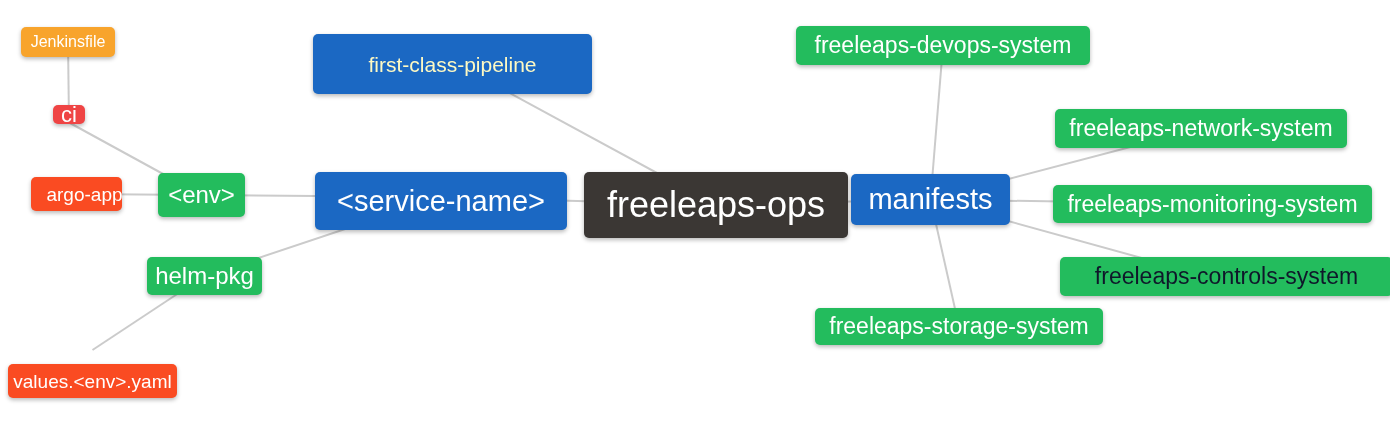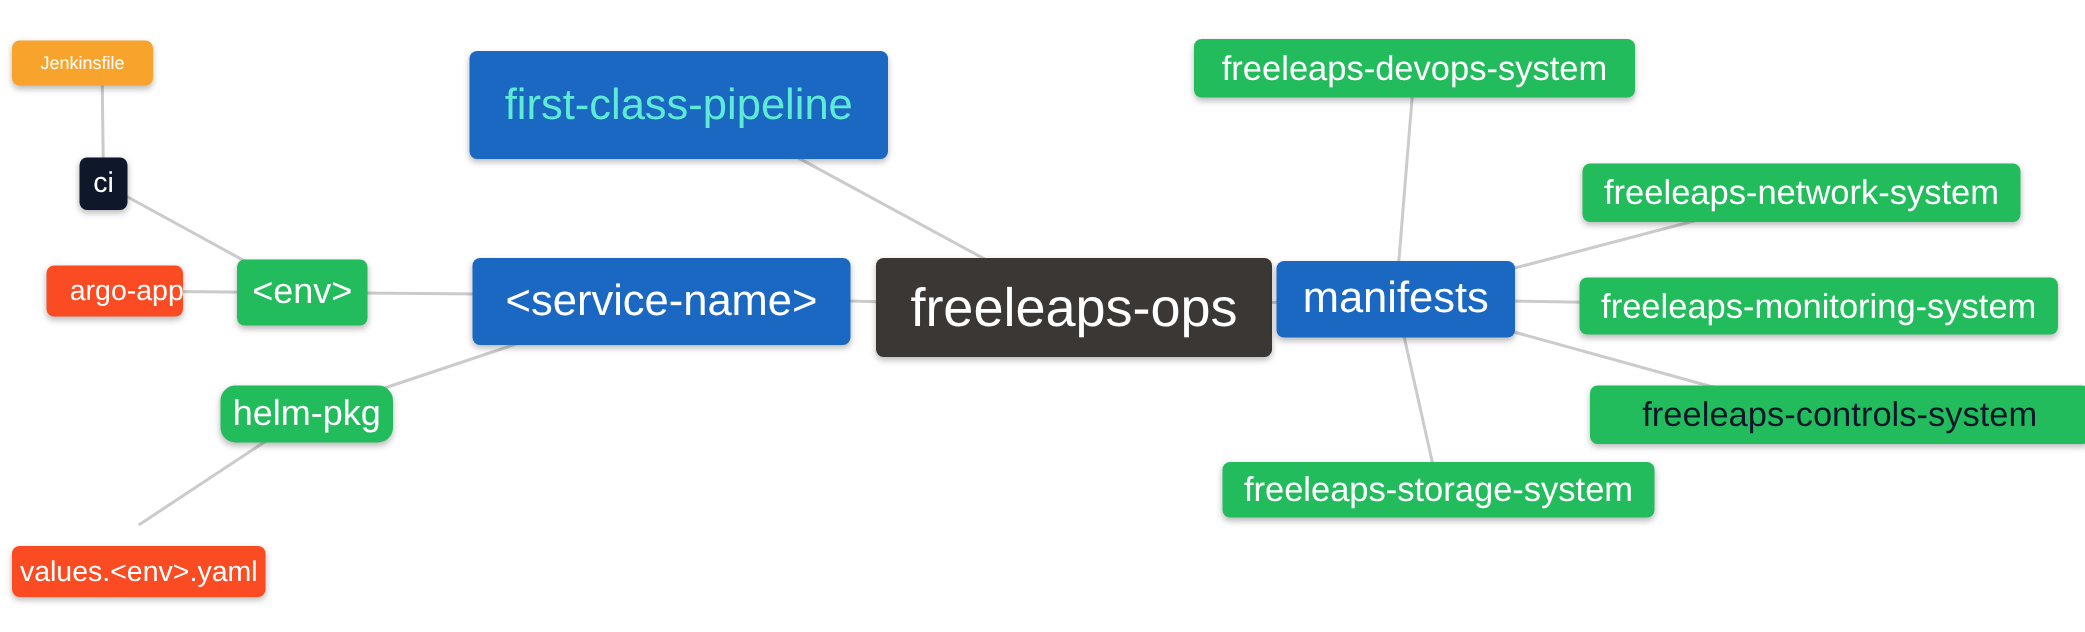--- a/index.html
+++ b/index.html
@@ -56,27 +56,27 @@
       <line x1="452.5" y1="62" x2="716" y2="205" stroke="#CBCBCB"></line>
       <line x1="441" y1="197" x2="716" y2="205" stroke="#CBCBCB"></line>
       <line x1="716" y1="205" x2="930.5" y2="199.5" stroke="#CBCBCB"></line>
       <line x1="930.5" y1="199.5" x2="943" y2="45.5" stroke="#CBCBCB"></line>
       <line x1="930.5" y1="199.5" x2="1201" y2="128.5" stroke="#CBCBCB"></line>
       <line x1="930.5" y1="199.5" x2="1212.5" y2="204" stroke="#CBCBCB"></line>
       <line x1="930.5" y1="199.5" x2="1208.5" y2="276.5" stroke="#CBCBCB"></line>
       <line x1="930.5" y1="199.5" x2="959" y2="326.5" stroke="#CBCBCB"></line>
     </svg>
   <div class="nodes-layer">
-      <div class="node" style="left: 8px; top: 27px; width: 94px; height: 30px; font-size: 12px; background: rgb(248, 164, 44); color: rgb(255, 255, 255);">Jenkinsfile</div>
-      <div class="node" style="left: 53px; top: 105px; width: 32px; height: 35px; font-size: 19px; background: #0f172a; color: rgb(255, 255, 255);">ci</div>
+      <div class="node" style="left: 21px; top: 27px; width: 94px; height: 30px; font-size: 16px; background: rgb(248, 164, 44); color: rgb(255, 255, 255);">Jenkinsfile</div>
+      <div class="node" style="left: 53px; top: 105px; width: 32px; height: 19px; font-size: 22px; background: #ef4444; color: rgb(255, 255, 255);">ci</div>
       <div class="node" style="left: 31px; top: 177px; width: 91px; height: 34px; font-size: 19px; background: rgb(250, 75, 34); color: rgb(255, 255, 255); padding-left: 16px;">argo-app</div>
       <div class="node" style="left: 158px; top: 173px; width: 87px; height: 44px; font-size: 24px; background: rgb(35, 188, 93); color: rgb(255, 255, 255);">&lt;env&gt;</div>
-      <div class="node" style="left: 147px; top: 257px; width: 115px; height: 38px; font-size: 24px; background: rgb(35, 188, 93); color: rgb(255, 255, 255); border-radius: 10px;">helm-pkg</div>
+      <div class="node" style="left: 147px; top: 257px; width: 115px; height: 38px; font-size: 24px; background: rgb(35, 188, 93); color: rgb(255, 255, 255);">helm-pkg</div>
       <div class="node" style="left: 8px; top: 333px; width: 169px; height: 34px; font-size: 19px; background: rgb(250, 75, 34); color: rgb(255, 255, 255); margin-top: 31px;">values.&lt;env&gt;.yaml</div>
-      <div class="node" style="left: 313px; top: 34px; width: 279px; height: 72px; font-size: 29px; background: rgb(27, 104, 195); color: #5eead4;">first-class-pipeline</div>
+      <div class="node" style="left: 313px; top: 34px; width: 279px; height: 60px; font-size: 21px; background: rgb(27, 104, 195); color: #fef9c3;">first-class-pipeline</div>
       <div class="node" style="left: 315px; top: 172px; width: 252px; height: 58px; font-size: 29px; background: rgb(27, 104, 195); color: rgb(255, 255, 255);">&lt;service-name&gt;</div>
       <div class="node" style="left: 584px; top: 172px; width: 264px; height: 66px; font-size: 36px; background: rgb(59, 55, 52); color: rgb(255, 255, 255);">freeleaps-ops</div>
       <div class="node" style="left: 851px; top: 174px; width: 159px; height: 51px; font-size: 29px; background: rgb(27, 104, 195); color: rgb(255, 255, 255);">manifests</div>
       <div class="node" style="left: 796px; top: 26px; width: 294px; height: 39px; font-size: 23px; background: rgb(35, 188, 93); color: rgb(255, 255, 255);">freeleaps-devops-system</div>
       <div class="node" style="left: 1055px; top: 109px; width: 292px; height: 39px; font-size: 23px; background: rgb(35, 188, 93); color: rgb(255, 255, 255);">freeleaps-network-system</div>
       <div class="node" style="left: 1053px; top: 185px; width: 319px; height: 38px; font-size: 23px; background: rgb(35, 188, 93); color: rgb(255, 255, 255);">freeleaps-monitoring-system</div>
       <div class="node" style="left: 1060px; top: 257px; width: 333px; height: 39px; font-size: 23px; background: rgb(35, 188, 93); color: #0f172a;">freeleaps-controls-system</div>
       <div class="node" style="left: 815px; top: 308px; width: 288px; height: 37px; font-size: 23px; background: rgb(35, 188, 93); color: rgb(255, 255, 255);">freeleaps-storage-system</div>
     </div>
 </div>

